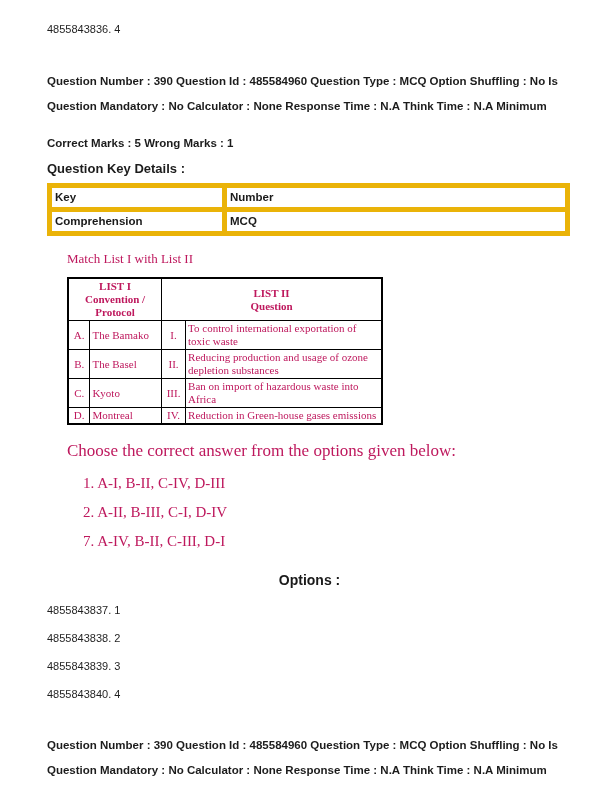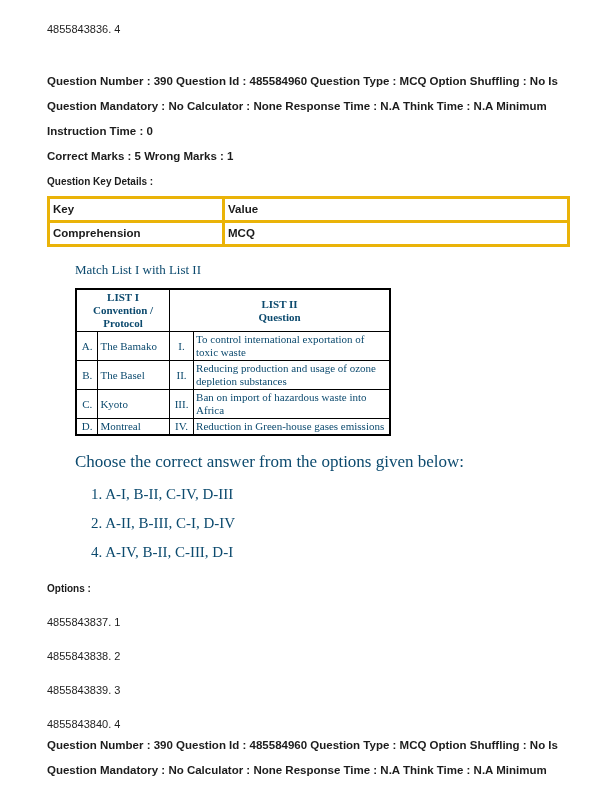--- a/index.html
+++ b/index.html
@@ -26,52 +26,52 @@
     margin-top: 34px;
     font-size: 11.5px;
     font-weight: 700;
     color: #1c1c1c;
   }
   .meta-line {
     line-height: 25px;
     white-space: nowrap;
   }
   .marks-line {
-    margin-top: 0px;
+    margin-top: 12px;
     line-height: 25px;
     font-size: 11.5px;
     font-weight: 700;
     white-space: nowrap;
   }
   .key-details-label {
     line-height: 25px;
-    font-size: 10px;
+    font-size: 13px;
     font-weight: 700;
   }
   table.key-table {
     border-collapse: collapse;
     width: 523px;
     margin-top: 2px;
   }
   table.key-table th, table.key-table td {
-    border: 3px solid #eab308;
+    border: 5px solid #eab308;
     font-size: 11.5px;
     text-align: left;
     padding: 3px 4px 4px 3px;
     height: 24px;
     vertical-align: middle;
   }
   table.key-table th { font-weight: 700; }
   table.key-table td { font-weight: 700; }
   table.key-table .col-key { width: 175px; }
 
   .serif-section {
     font-family: "Liberation Serif", "DejaVu Serif", serif;
-    color: #0c4a6e;
-    margin-left: 28px;
+    color: #be185d;
+    margin-left: 20px;
   }
   .match-intro {
     margin-top: 15px;
     font-size: 13px;
   }
   table.match-table {
     border-collapse: collapse;
     margin-top: 10px;
     width: 316px;
     border: 2px solid #000;
@@ -93,25 +93,26 @@
     font-size: 17px;
   }
   .answer-list { margin-left: 16px; }
   .answer-item {
     margin-top: 16px;
     font-size: 15px;
     line-height: 13px;
   }
   .options-section { margin-top: 24px; }
   .options-label {
-    font-size: 10px;
-    font-weight: 700;
+    font-size: 14px;
+    font-weight: 700;
+    text-align: center;
   }
   .option-id {
-    margin-top: 23px;
+    margin-top: 17px;
     font-size: 11px;
     font-weight: 400;
     line-height: 11px;
     color: #1f1f1f;
   }
   .meta-block-bottom {
     position: absolute;
     left: 47px;
     top: 733px;
     font-size: 11.5px;
@@ -122,30 +123,29 @@
 </head>
 <body>
 
 <div class="page">
 
   <div class="prev-option-id">4855843836. 4</div>
 
   <div class="meta-block">
     <div class="meta-line">Question Number : 390 Question Id : 485584960 Question Type : MCQ Option Shuffling : No Is</div>
     <div class="meta-line">Question Mandatory : No Calculator : None Response Time : N.A Think Time : N.A Minimum</div>
-    <div class="meta-line">Instruction Time : 0</div>
     <div class="marks-line">Correct Marks : 5 Wrong Marks : 1</div>
     <div class="key-details-label">Question Key Details :</div>
   </div>
 
   <table class="key-table">
     <tbody>
         <tr>
       <th class="col-key">Key</th>
-      <th>Value</th>
+      <th>Number</th>
     </tr>
     <tr>
       <td>Comprehension</td>
       <td>MCQ</td>
     </tr>
   </tbody>
     </table>
 
   <div class="serif-section">
     <div class="match-intro">Match List I with List II</div>
@@ -188,21 +188,21 @@
         <td class="mt-col-obj">Reduction in Green-house gases emissions</td>
       </tr>
     </tbody>
       </table>
 
     <div class="choose-label">Choose the correct answer from the options given below:</div>
 
     <div class="answer-list">
       <div class="answer-item">1. A-I, B-II, C-IV, D-III</div>
       <div class="answer-item">2. A-II, B-III, C-I, D-IV</div>
-      <div class="answer-item">4. A-IV, B-II, C-III, D-I</div>
+      <div class="answer-item">7. A-IV, B-II, C-III, D-I</div>
     </div>
   </div>
 
   <div class="options-section">
     <div class="options-label">Options :</div>
     <div class="option-id">4855843837. 1</div>
     <div class="option-id">4855843838. 2</div>
     <div class="option-id">4855843839. 3</div>
     <div class="option-id">4855843840. 4</div>
   </div>

